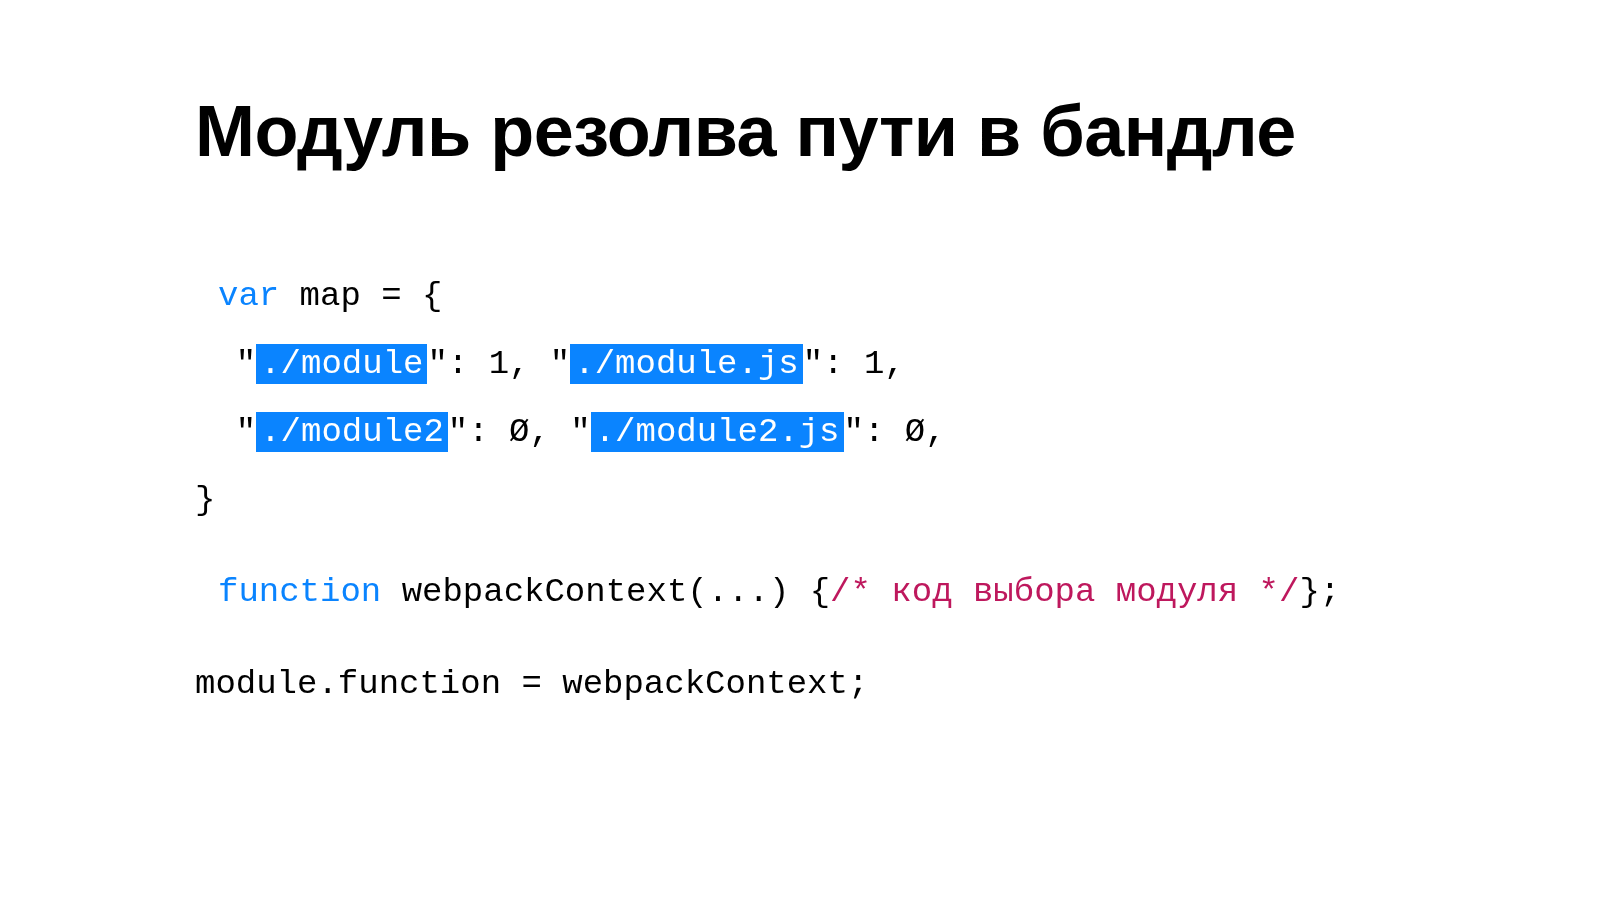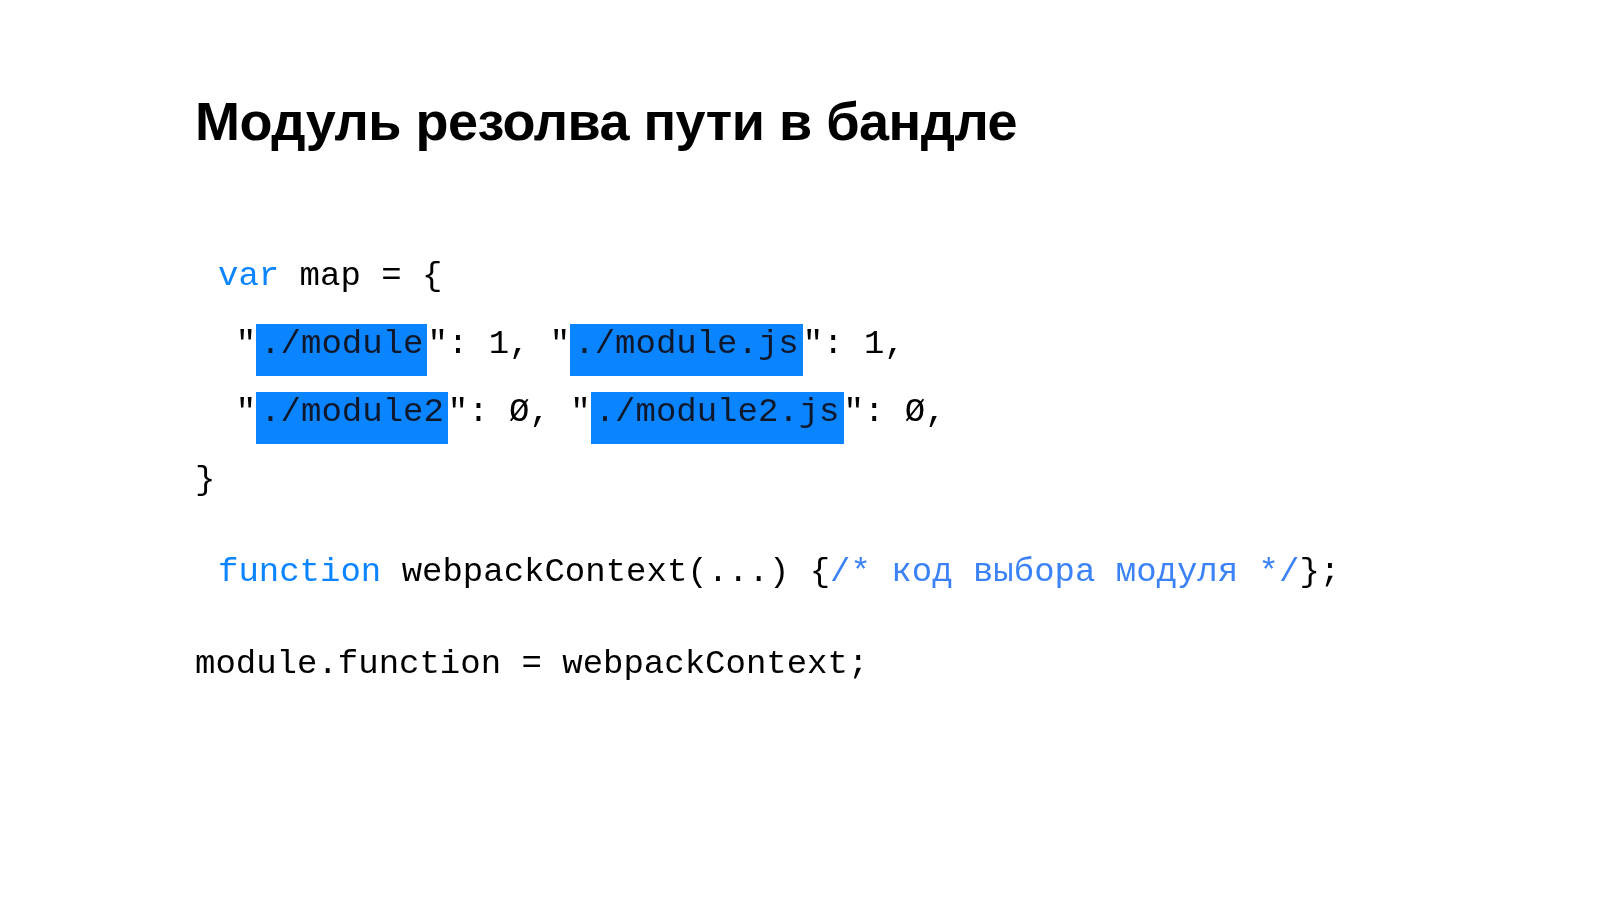--- a/index.html
+++ b/index.html
@@ -5,39 +5,39 @@
   * { margin: 0; padding: 0; box-sizing: border-box; }
   html, body { width: 1600px; height: 897px; background: #ffffff; }
   body {
     font-family: -apple-system, BlinkMacSystemFont, "Segoe UI", Arial, sans-serif;
     color: #000;
   }
   .slide {
     padding: 90px 190px 0 195px;
   }
   .title {
-    font-size: 54px;
+    font-size: 72px;
     font-weight: 700;
     letter-spacing: -0.5px;
     margin-bottom: 90px;
   }
   .code {
     font-family: "SFMono-Regular", "Menlo", "Consolas", "Liberation Mono", monospace;
     font-size: 34px;
     line-height: 2.0;
     white-space: pre;
     color: #000;
   }
   .kw { color: #0a84ff; margin-left: 23px; }
   .hl {
     background: #0a84ff;
-    color: #0f172a;
-    padding: 1px 4px 13px 4px;
+    color: #ffffff;
+    padding: 1px 4px 1px 4px;
   }
-  .cmt { color: #3b82f6; }
+  .cmt { color: #be185d; }
   .section-gap { margin-top: 24px; display:block;}
 </style>
 </head>
 <body>
 
 <div class="slide">
   <h1 class="title">Модуль резолва пути в бандле</h1>
 
   <div class="code"><span><span class="kw">var</span><span> map = {</span></span>
 <span><span>  "</span><span class="hl">./module</span><span>": 1, "</span><span class="hl">./module.js</span><span>": 1,</span></span>

